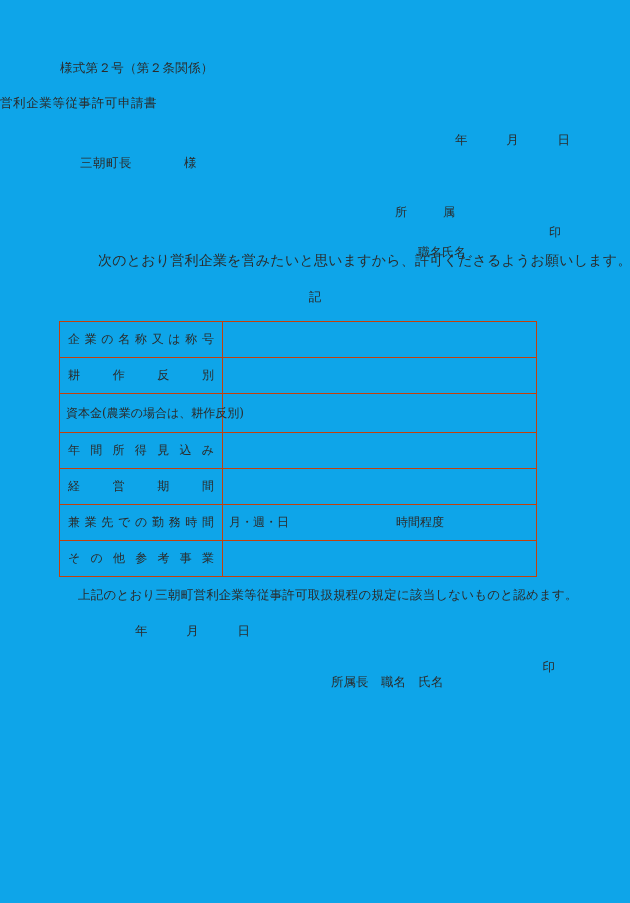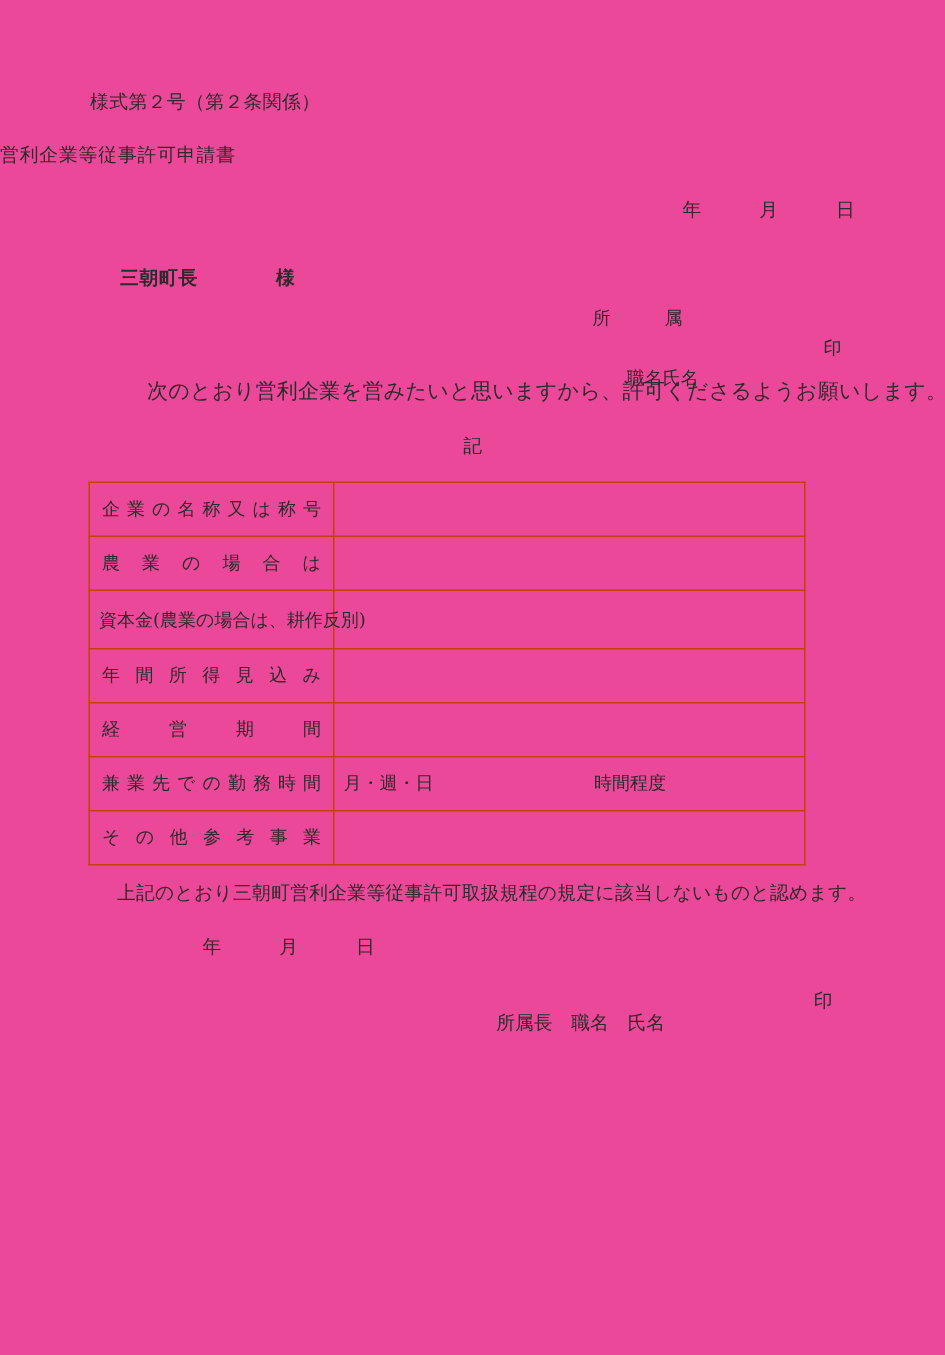--- a/index.html
+++ b/index.html
@@ -8,21 +8,21 @@
     background: #ffffff;
   }
   body {
     font-family: "DejaVu Serif", "Liberation Serif", serif;
     color: #2b2b2b;
   }
   #page {
     position: relative;
     width: 630px;
     height: 903px;
-    background: #ec4899;
+    background: #0ea5e9;
     overflow: hidden;
   }
   .abs { position: absolute; }
 
   
   .form-no {
     left: 60px;
     top: 60px;
     font-size: 12.5px;
     letter-spacing: 0.3px;
@@ -37,25 +37,24 @@
   }
   .date-line-top {
     left: 455px;
     top: 132px;
     font-size: 12.5px;
     white-space: pre;
     letter-spacing: 0.3px;
   }
   .addressee {
     left: 80px;
-    top: 177px;
+    top: 155px;
     font-size: 12.5px;
     white-space: pre;
     letter-spacing: 0.5px;
-    font-weight: bold;
   }
   .applicant {
     left: 395px;
     top: 202px;
     font-size: 12px;
     line-height: 20px;
   }
   .applicant .row {
     display: block;
     white-space: pre;
@@ -182,21 +181,21 @@
 
   <div class="abs ki-mark">記</div>
 
   <table class="abs" id="form-table">
     <tbody>
         <tr>
           <td class="label spread">企業の名称又は称号</td>
           <td class="value"></td>
         </tr>
         <tr>
-          <td class="label spread">農業の場合は</td>
+          <td class="label spread">耕作反別</td>
           <td class="value"></td>
         </tr>
         <tr>
           <td class="label twoline">資本金(農業の場合は、耕作反別)</td>
           <td class="value"></td>
         </tr>
         <tr>
           <td class="label spread">年間所得見込み</td>
           <td class="value"></td>
         </tr>

